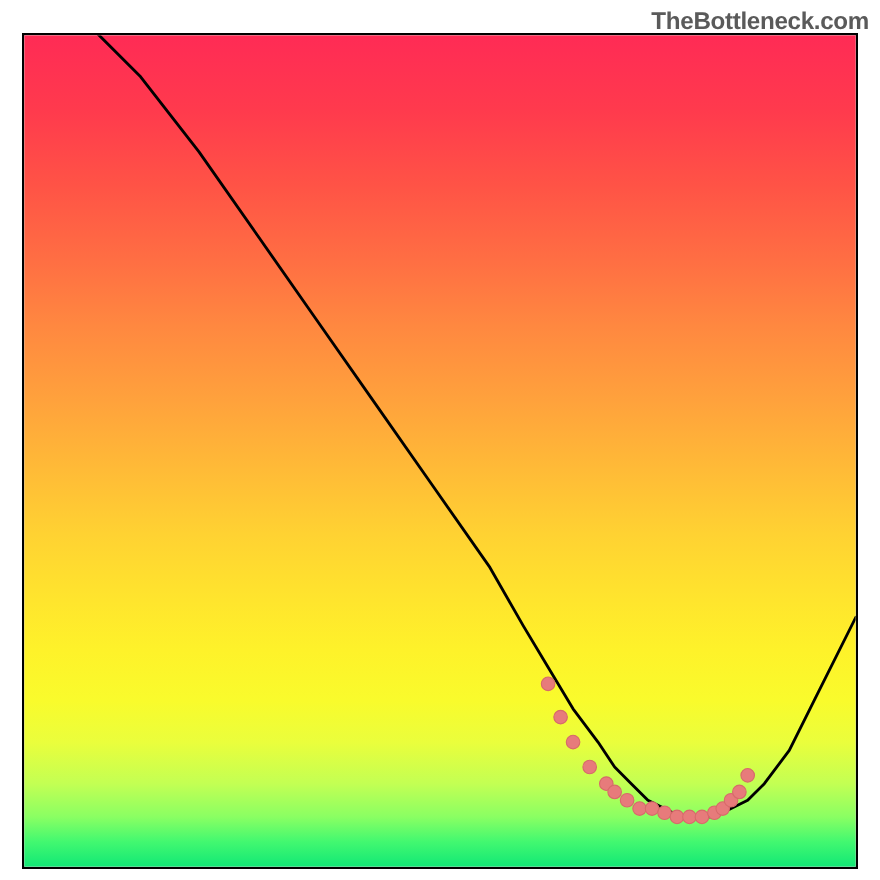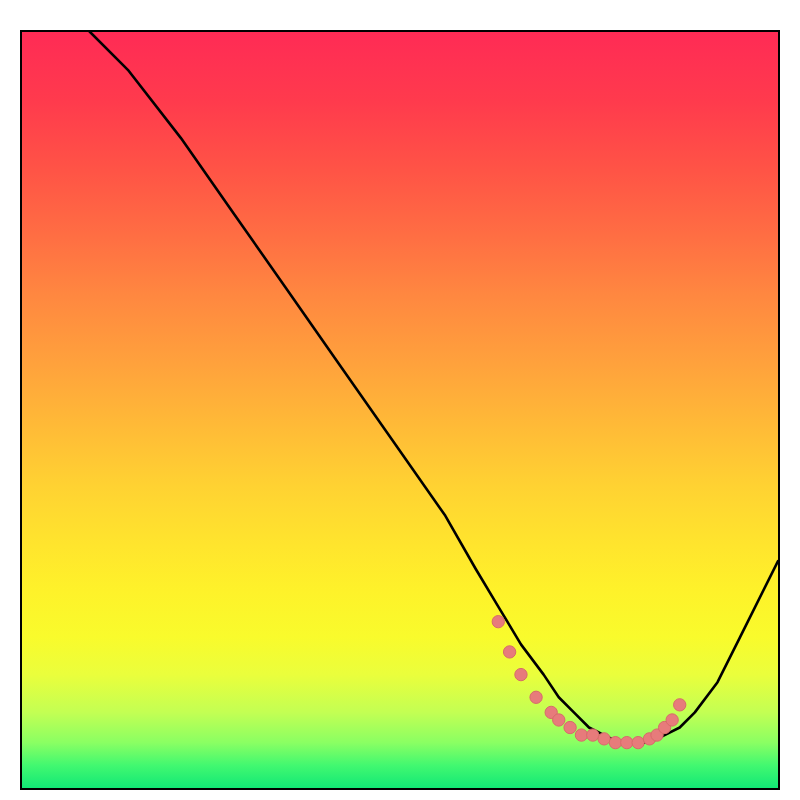--- a/index.html
+++ b/index.html
@@ -50,20 +50,21 @@
     width: 100%;
     height: 100%;
     z-index: 2;
   }
 </style>
 </head>
 <body>
 
 <div class="stage">
 
+  <div class="watermark">TheBottleneck.com</div>
 
   <div class="plot-box">
     <div class="gradient-bg"></div>
     <svg class="overlay" viewBox="0 0 760 760" preserveAspectRatio="none">
       <path id="curve-path" fill="none" stroke-width="2.6" stroke-linejoin="round" stroke-linecap="round" d="M0.0 -76.0 L30.4 -38.0 L68.4 0.0 L106.4 38.0 L159.6 106.4 L212.8 182.4 L266.0 258.4 L319.2 334.4 L372.4 410.4 L425.6 486.4 L456.0 539.6 L478.8 577.6 L501.6 615.6 L524.4 646.0 L539.6 668.8 L554.8 684.0 L570.0 699.2 L585.2 706.8 L600.4 714.4 L615.6 714.4 L630.8 714.4 L646.0 706.8 L661.2 699.2 L676.4 684.0 L699.2 653.6 L722.0 608.0 L760.0 532.0" stroke="#000000"></path>
       <g id="marker-group">
           <circle cx="478.8" cy="592.8" r="6.2" fill="#e77b7b" stroke="#d76a6a" stroke-width="1"></circle>
           <circle cx="490.2" cy="623.2" r="6.2" fill="#e77b7b" stroke="#d76a6a" stroke-width="1"></circle>
           <circle cx="501.6" cy="646.0" r="6.2" fill="#e77b7b" stroke="#d76a6a" stroke-width="1"></circle>
           <circle cx="516.8" cy="668.8" r="6.2" fill="#e77b7b" stroke="#d76a6a" stroke-width="1"></circle>

